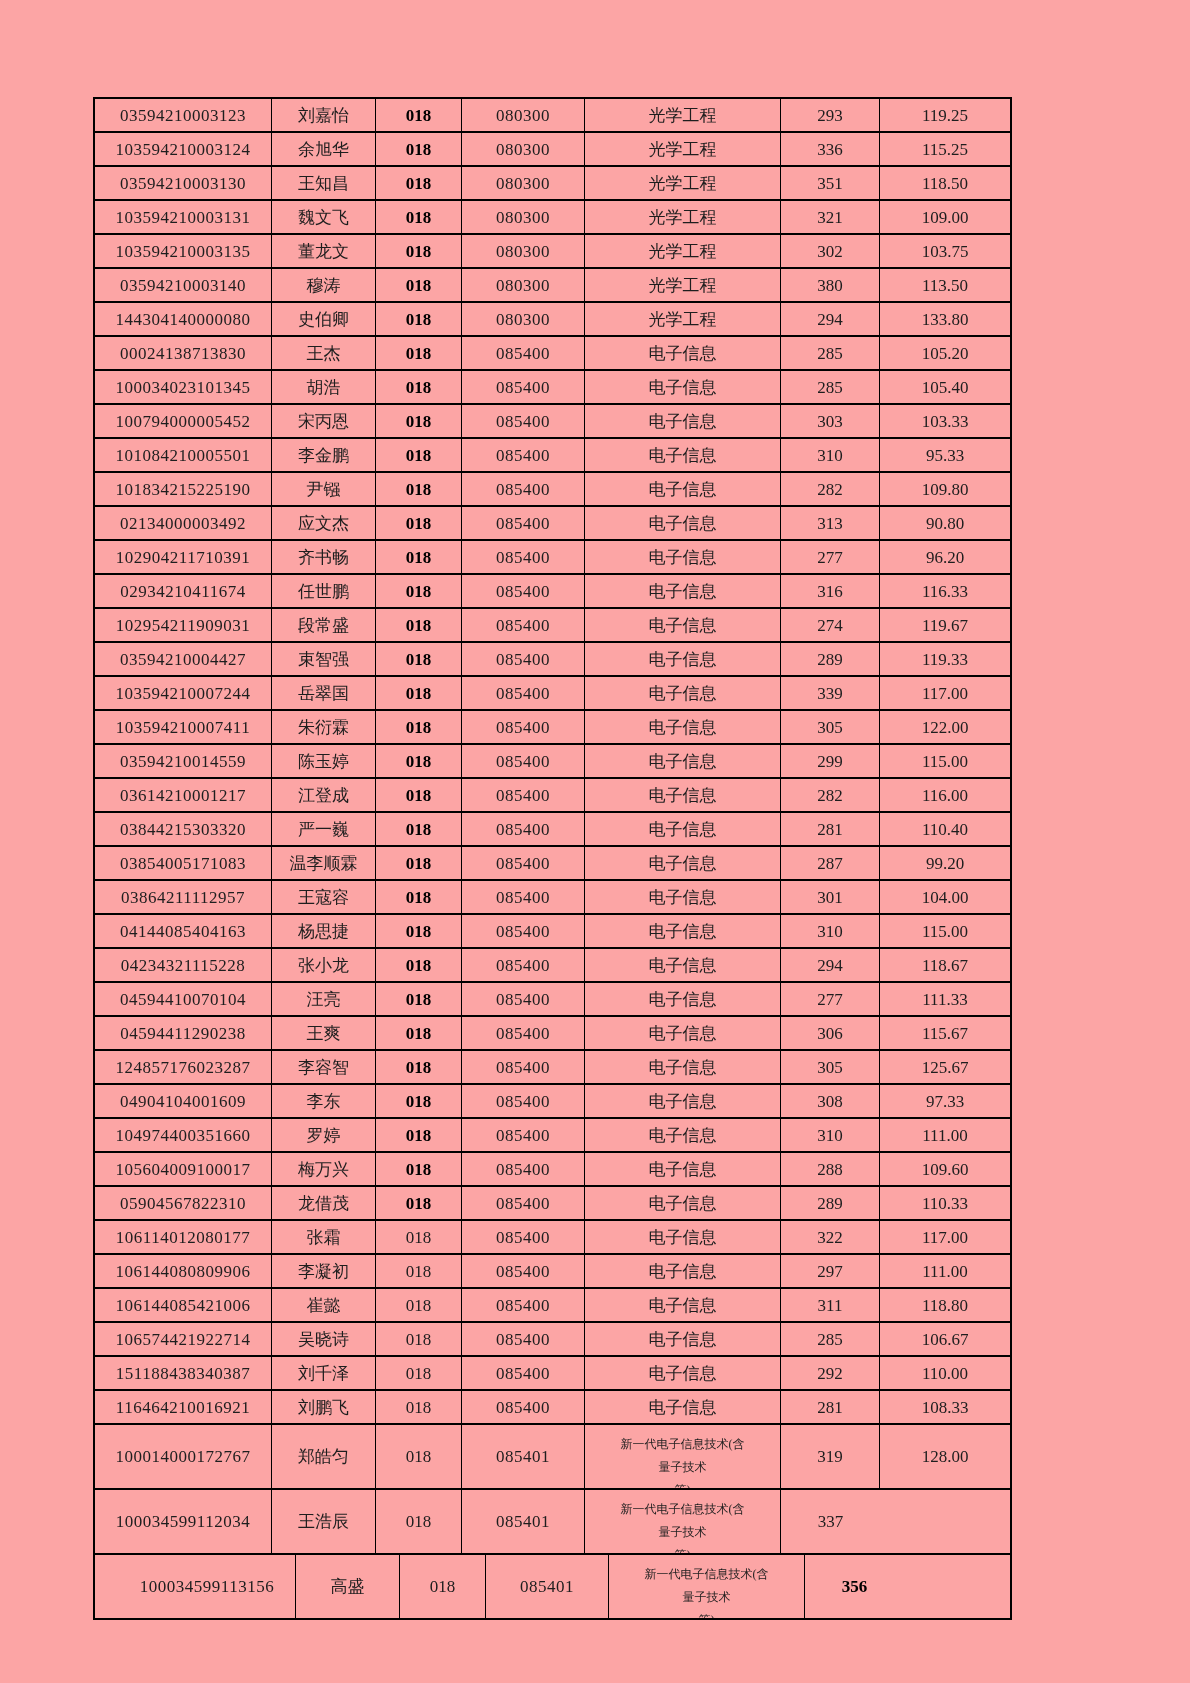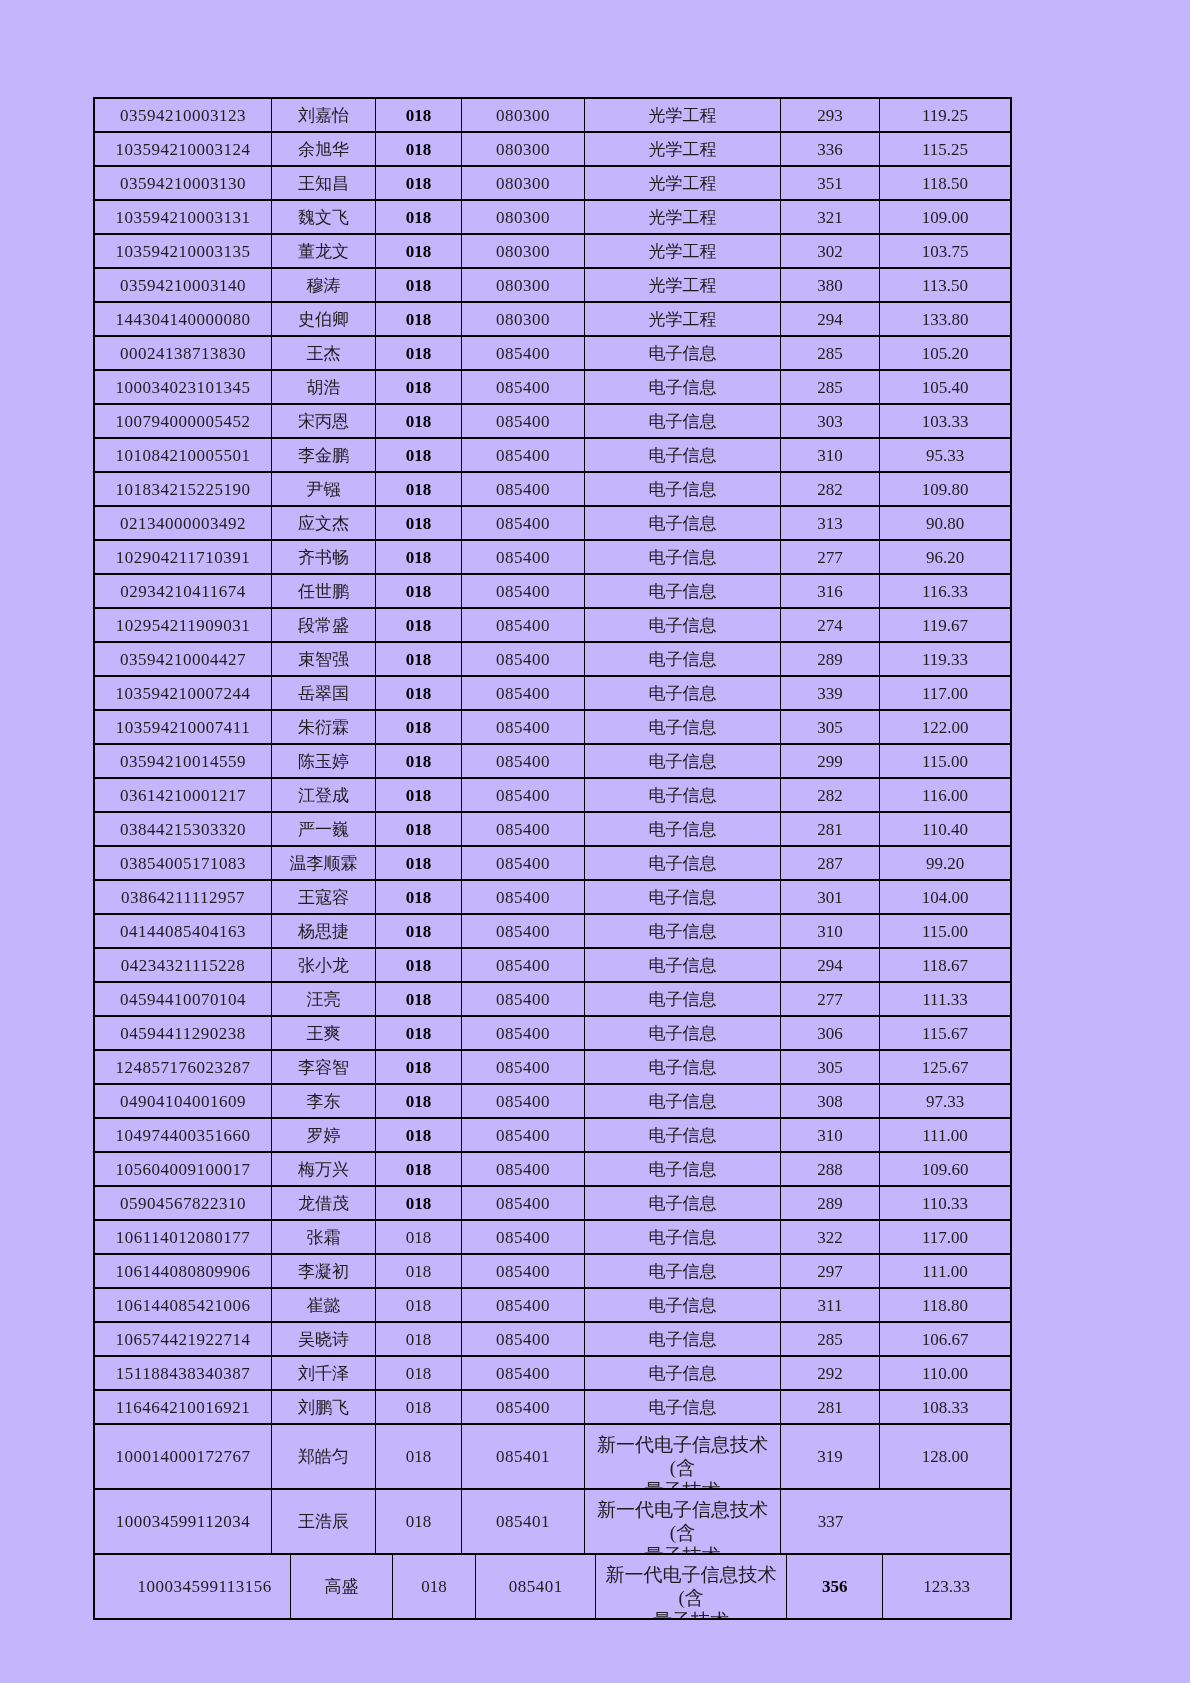--- a/index.html
+++ b/index.html
@@ -4,21 +4,21 @@
 <style>
   html,body{margin:0;padding:0;}
   body{
     width:1190px;height:1683px;
     background:#ffffff;
     font-family:"Liberation Serif","DejaVu Serif",serif;
     color:#1c1c1c;
     position:relative;
     overflow:hidden;
   }
-  .page{position:absolute;inset:0;background:#c4b5fd;}
+  .page{position:absolute;inset:0;background:#fca5a5;}
   .results-table{
     position:absolute;
     left:93px;top:97px;
     width:915px;
     border:2px solid #000;
     box-sizing:content-box;
   }
   .tr{
     display:flex;
     height:32px;
@@ -45,21 +45,21 @@
   .c-code{width:123px;letter-spacing:0.5px;}
   .c-major{width:196px;}
   .c-score{width:99px;}
   .c-score2{width:130px;}
   .bold{font-weight:bold;color:#000;}
   
   .tr.tall .c-major{
     display:block;
     padding-top:8px;
     line-height:23px;
-    font-size:19px;
+    font-size:12px;
   }
   .major-line{display:block;text-align:center;}
 </style>
 </head>
 <body>
 
 <div class="page">
   <div class="results-table">
     <div id="tbody">
         <div class="tr">
@@ -442,17 +442,16 @@
           <div class="td c-id">100034599113156</div>
           <div class="td c-name">高盛</div>
           <div class="td c-dept">018</div>
           <div class="td c-code">085401</div>
           <div class="td c-major">
             <span class="major-line">新一代电子信息技术(含</span>
             <span class="major-line">量子技术</span>
             <span class="major-line">等)</span>
           </div>
           <div class="td c-score bold">356</div>
-          <div class="td c-score2">123.33</div>
         </div>
       </div>
   </div>
 </div>
 
 </body></html>

